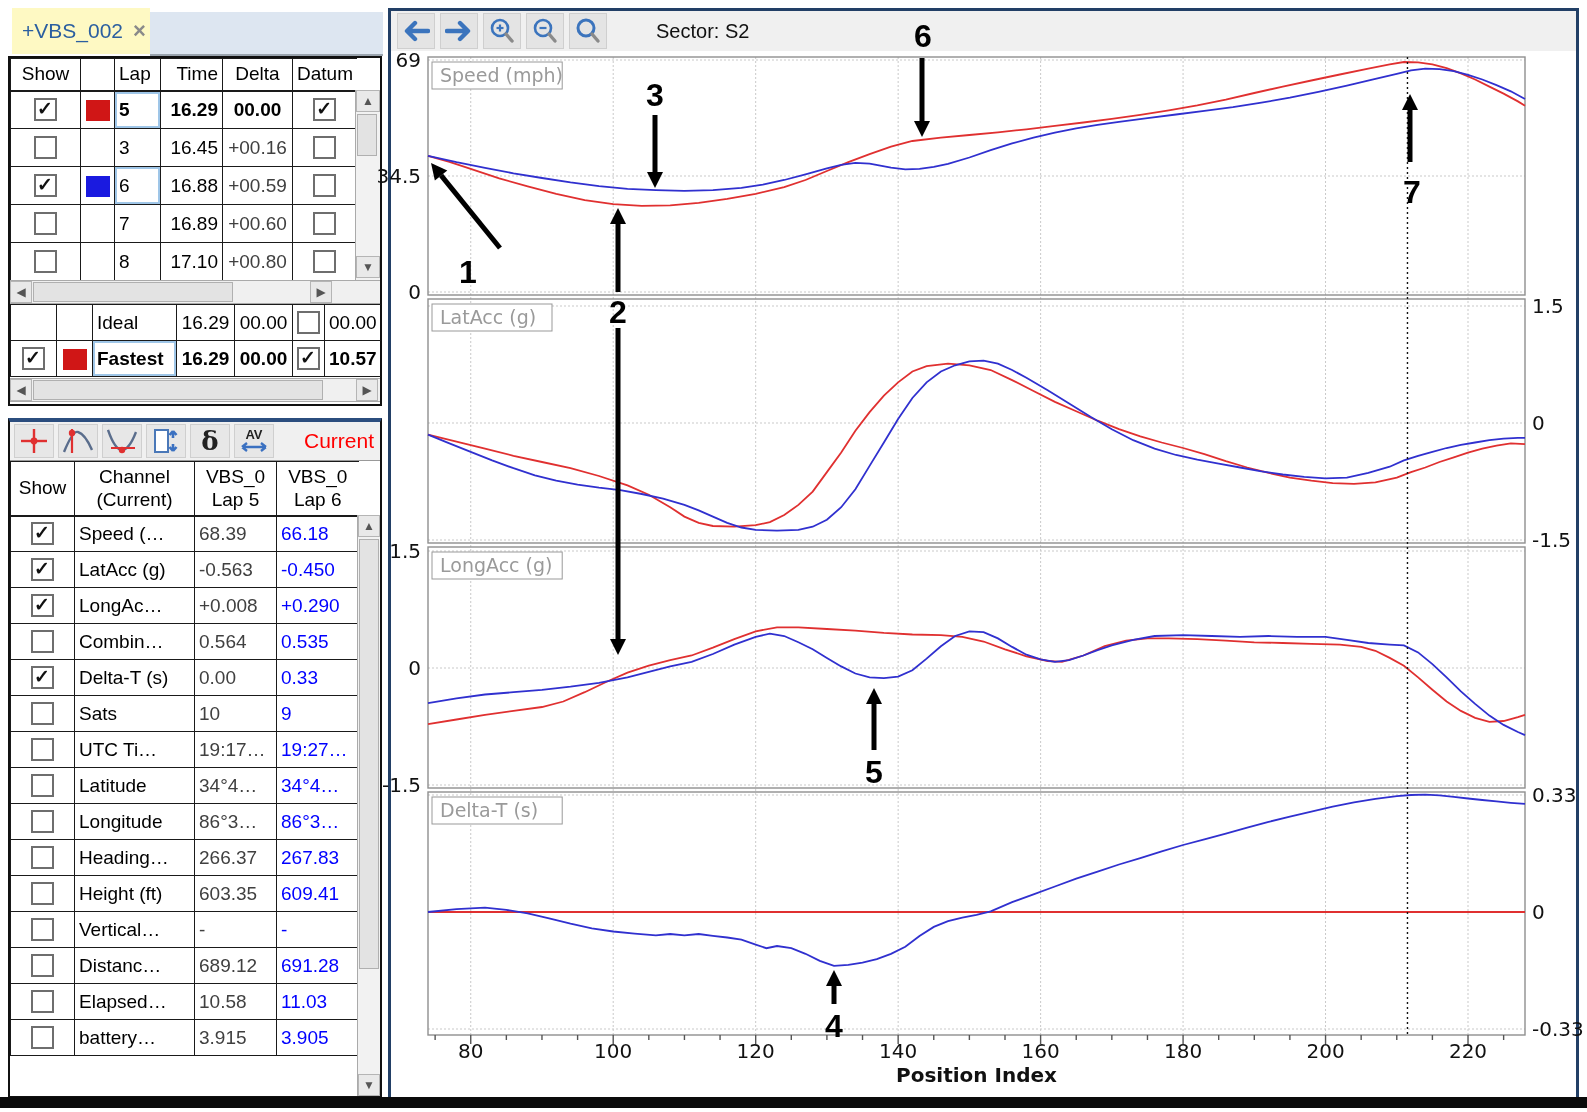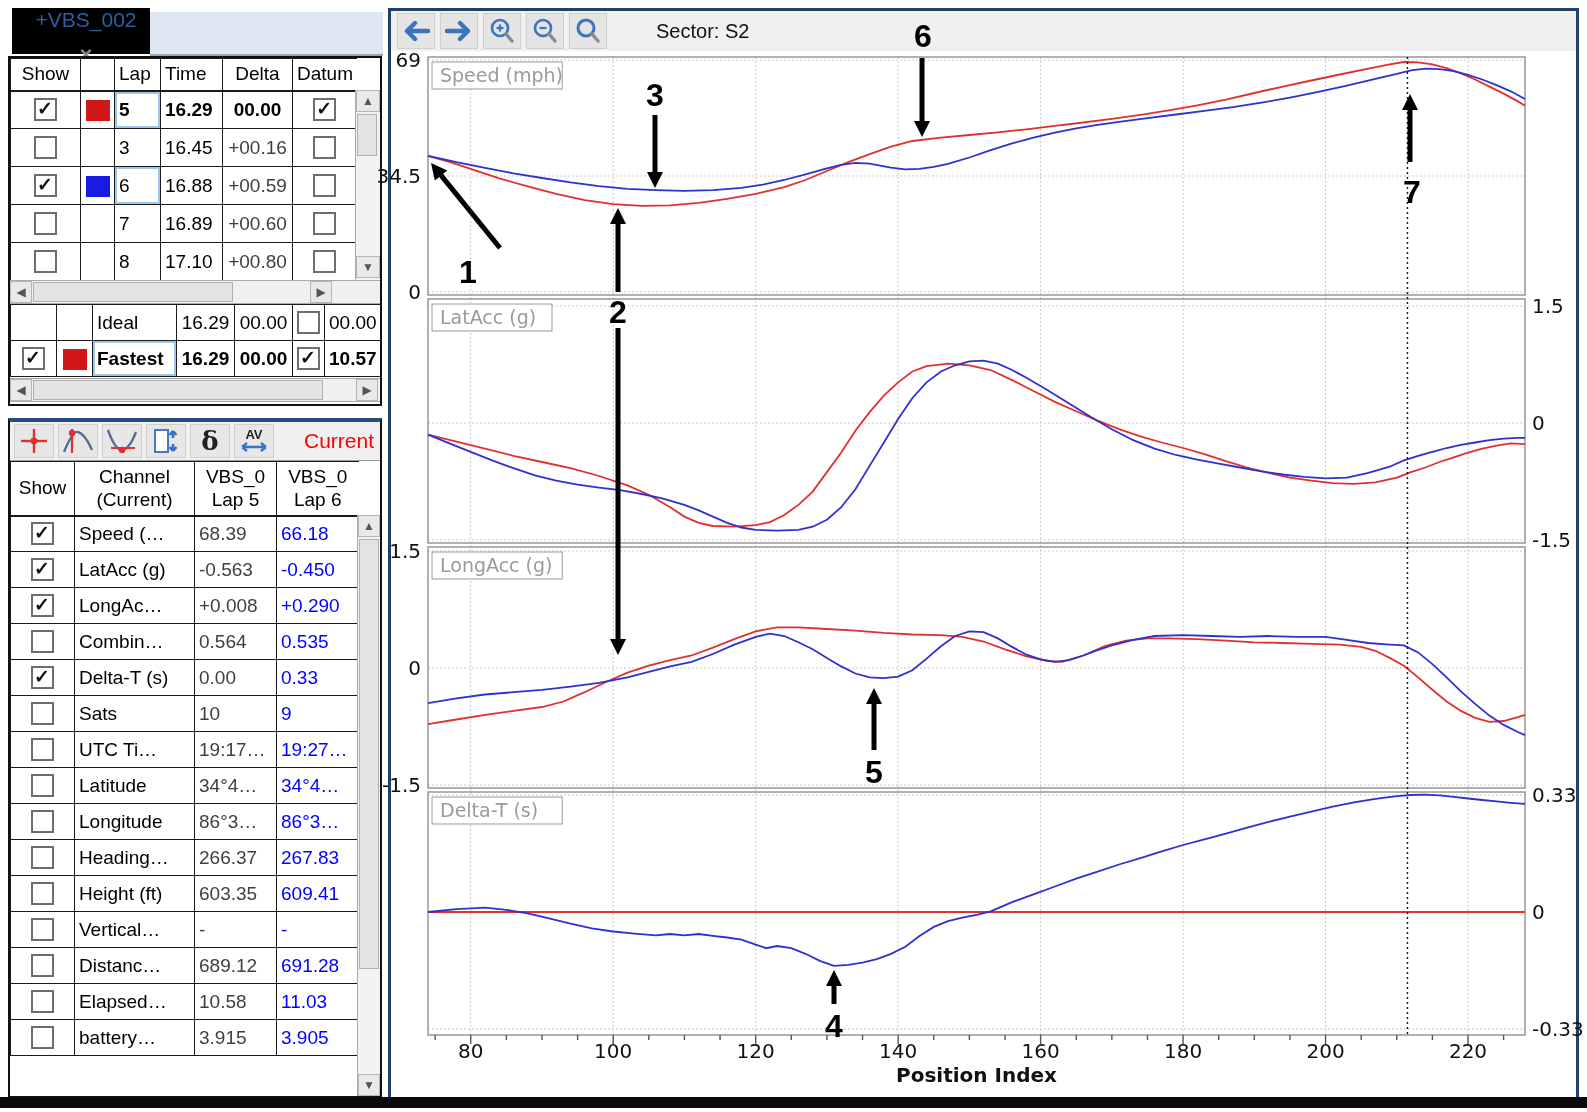--- a/index.html
+++ b/index.html
@@ -1,42 +1,42 @@
 <!DOCTYPE html>
 <html><head>
 <meta charset="utf-8">
 <style>
   html,body{margin:0;padding:0;background:#fff;}
   #app{position:relative;width:1587px;height:1112px;background:#fff;overflow:hidden;
        font-family:"Liberation Sans",sans-serif;color:#000;}
   
   #tabbar{position:absolute;left:8px;top:8px;width:375px;height:46px;}
   #tabstrip-rest{position:absolute;left:142px;top:4px;right:0;height:42px;background:#dde6f1;border-bottom:2px solid #9aa4ae;}
-  #tab-active{position:absolute;left:4px;top:0;width:138px;height:46px;background:#000000;
-      display:flex;align-items:center;gap:10px;padding-left:10px;box-sizing:border-box;flex-direction:column;}
+  #tab-active{position:absolute;left:4px;top:0;width:138px;height:46px;background:#fef9c3;
+      display:flex;align-items:center;gap:10px;padding-left:10px;box-sizing:border-box;}
   #tab-active .tlabel{color:#2b5fa0;font-size:21px;}
   #tab-active .tclose{color:#8a8a8a;font-size:22px;font-weight:bold;}
   
   table{border-collapse:collapse;table-layout:fixed;}
   td,th{border:1px solid #1a1a1a;overflow:hidden;white-space:nowrap;font-size:19px;padding:0 4px;box-sizing:border-box;}
   th{font-weight:normal;border-bottom:2px solid #1a1a1a;}
   .b{font-weight:bold;}
   .red{color:#404040;}
   .blue{color:#00f;}
   .sel{box-shadow:inset 0 0 0 2px #9fc6e8;}
   .cb{display:inline-block;width:19px;height:19px;border:2px solid #6e6e6e;background:#fff;position:relative;vertical-align:middle;}
   .cb.on::after{content:"✓";position:absolute;left:1px;top:-3px;font-size:19px;font-weight:bold;color:#111;}
   .swatch{display:inline-block;width:24px;height:21px;vertical-align:middle;}
   
   #lapwin{position:absolute;left:8px;top:56px;width:374px;height:350px;border:2px solid #111;background:#fff;box-sizing:border-box;}
   #laptable{width:346px;}
   #laptable .c0{width:70px;text-align:center;}
   #laptable .c1{width:34px;text-align:center;padding:0;}
   #laptable .c2{width:46px;text-align:left;}
-  #laptable .c3{width:62px;text-align:left;}
+  #laptable .c3{width:62px;text-align:right;}
   #laptable .c4{width:70px;text-align:center;}
   #laptable .c5{width:64px;text-align:center;border-right:none;}
   #laptable tr{height:38px;}
   #laptable tr.hdr{height:32px;}
   #lap-vsb{position:absolute;right:0;top:32px;width:24px;height:190px;background:#f2f2f2;border-left:1px solid #aaa;}
   #summarytable{width:370px;margin-top:0;}
   #summarytable td{font-size:19px;}
   #summarytable .s0{width:46px;text-align:center;}
   #summarytable .s1{width:36px;text-align:center;padding:0;}
   #summarytable .s2{width:84px;}

